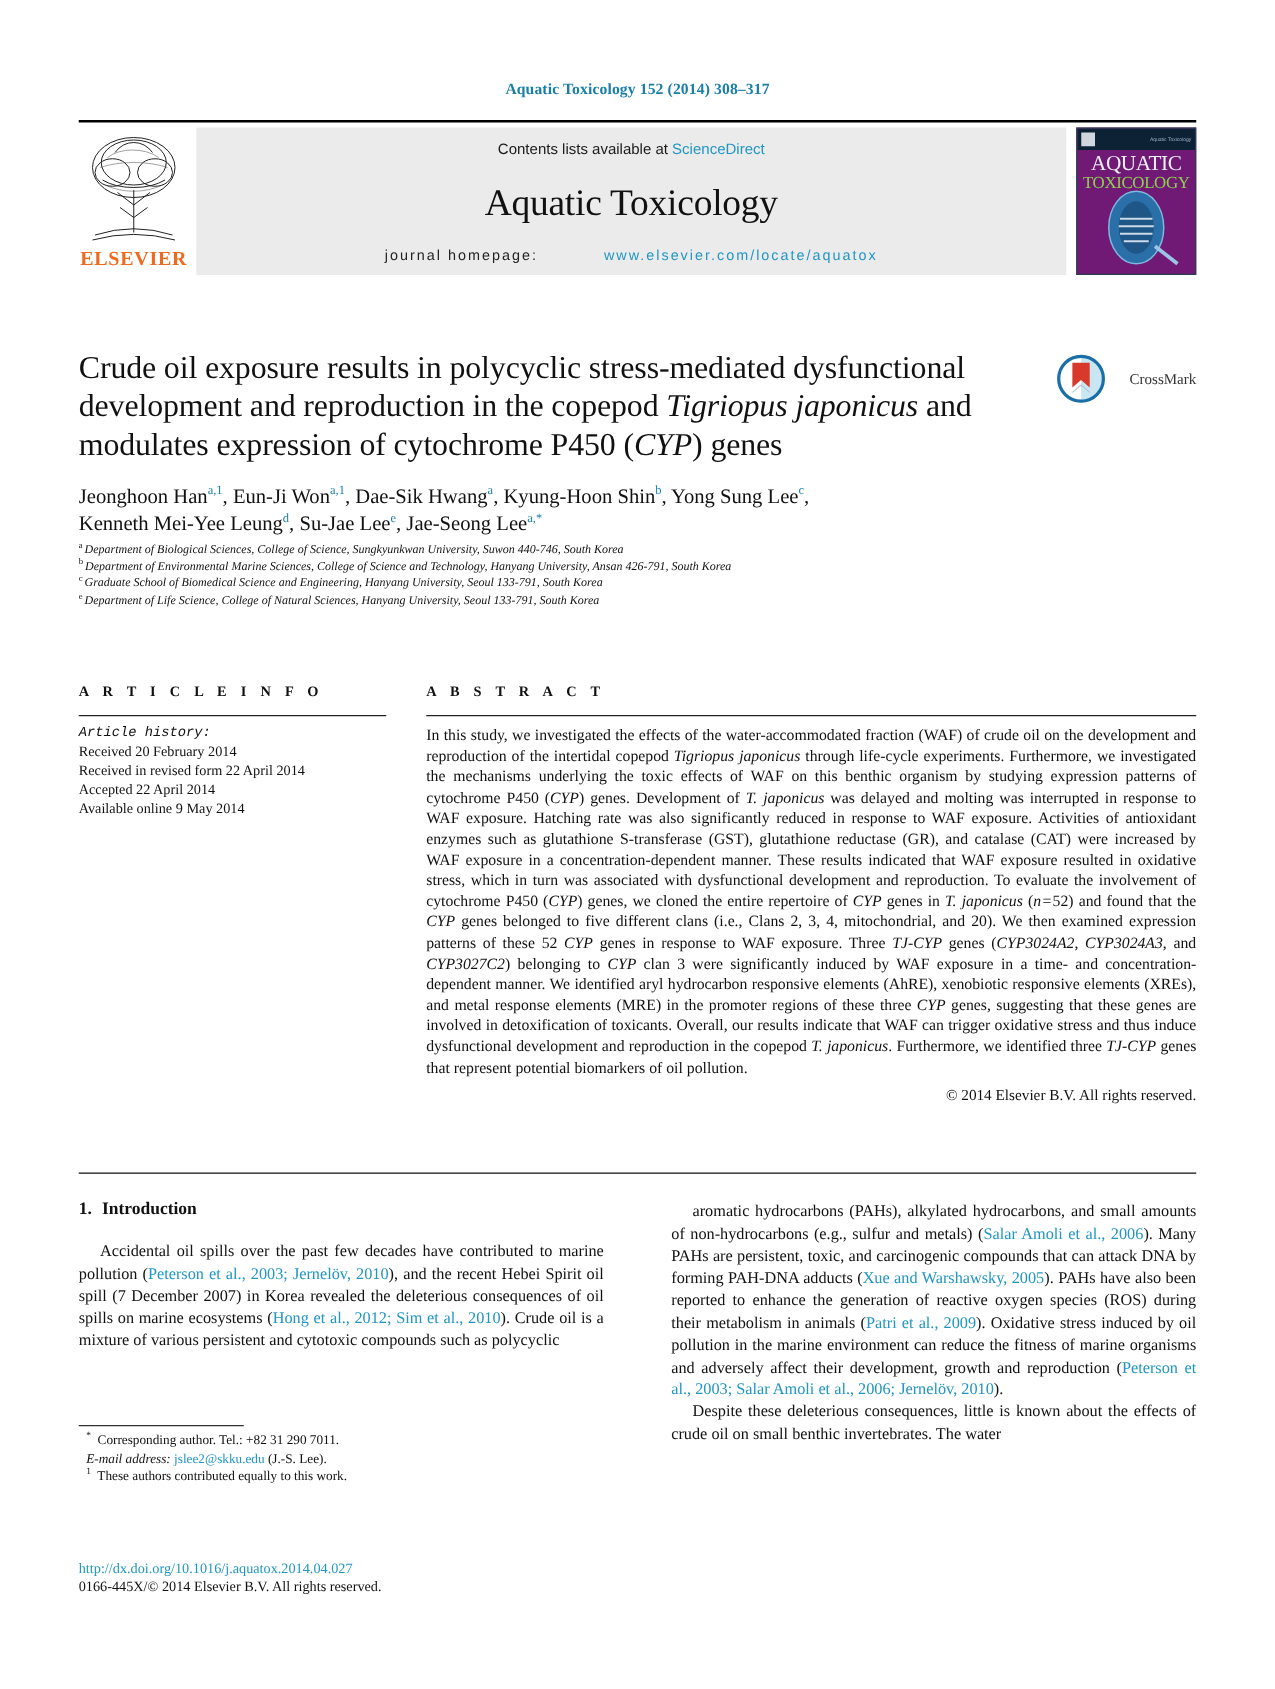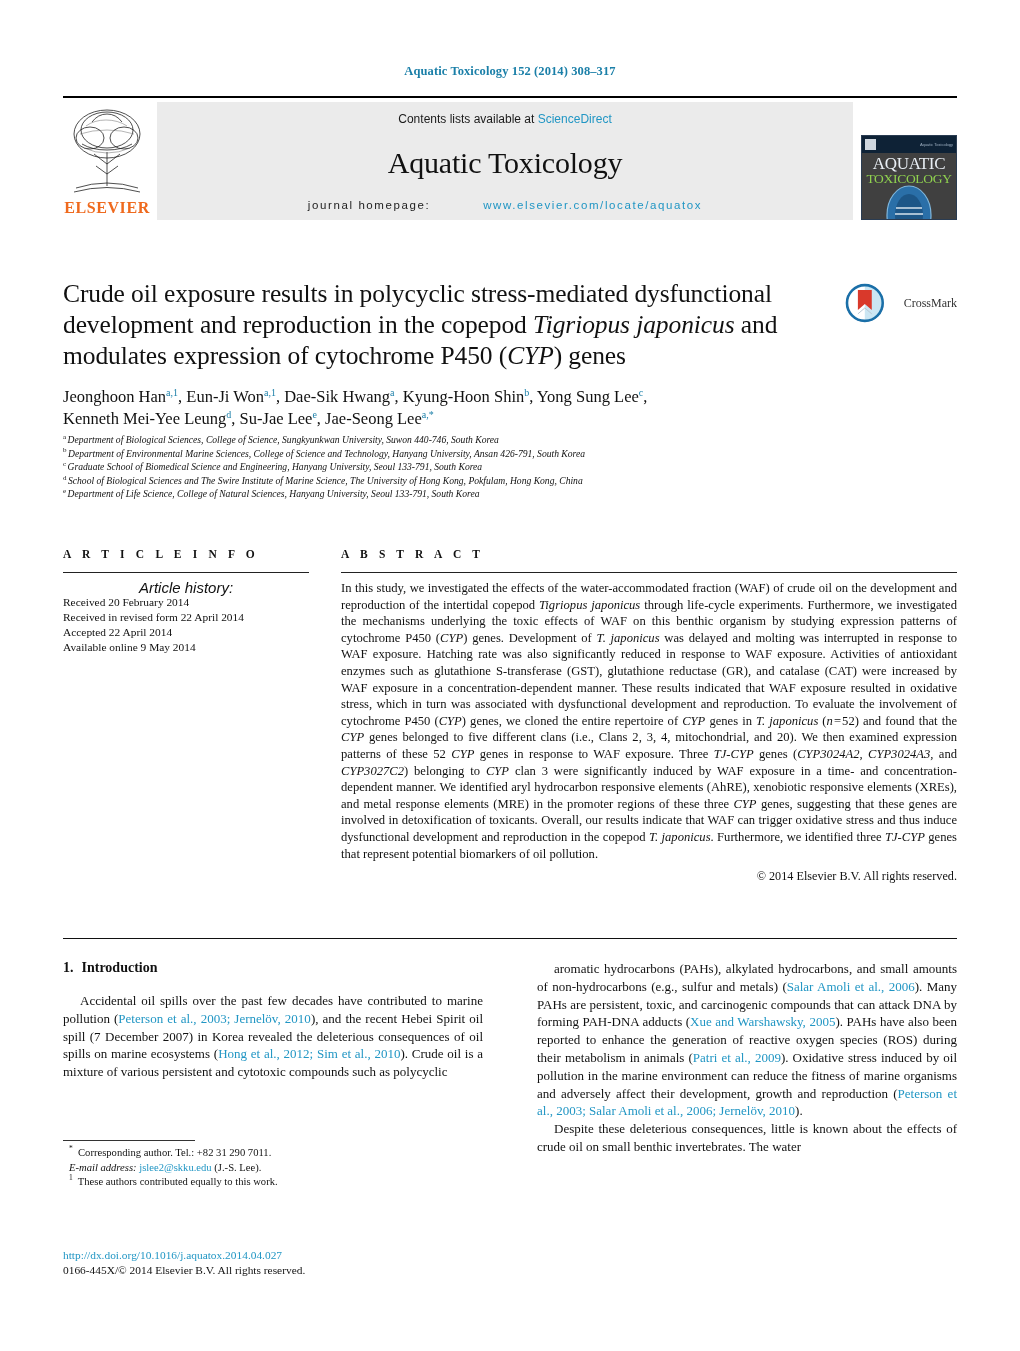--- a/index.html
+++ b/index.html
@@ -95,25 +95,24 @@
   .homepage-line {
     font-family: "Liberation Sans", sans-serif;
     font-size: 11.5px;
     letter-spacing: 1.6px;
     color: #222;
   }
   .homepage-line .url { color: #2196c4; margin-left: 48px; }
   .cover-thumb {
     width: 94px;
     flex: 0 0 94px;
-    background: #404040;
+    background: #701a75;
     position: relative;
     overflow: hidden;
     border: 1px solid #2a3c52;
-    margin-top: 33px;
   }
   .cover-top {
     height: 17px;
     background: #0e2236;
     display: flex;
     align-items: center;
     justify-content: space-between;
     padding: 0 3px;
   }
   .cover-top-sq {
@@ -242,26 +241,25 @@
     font-weight: bold;
     letter-spacing: 4.2px;
     color: #111;
     margin-bottom: 12px;
   }
   .rule {
     border-top: 1px solid #222;
     margin-bottom: 7px;
   }
   .info-label {
-    font-family: Liberation Sans, sans-serif;
+    font-family: Liberation Mono, monospace;
     font-style: italic;
-    font-size: 15px;
+    font-size: 11px;
     line-height: 15px;
     color: #111;
-    text-align: center;
   }
   .info-line {
     font-family: "Liberation Serif", serif;
     font-size: 11.4px;
     line-height: 15px;
     color: #111;
   }
   .kw-block { margin-top: 20px; }
   .kw-item {
     font-family: "Liberation Serif", serif;
@@ -459,21 +457,20 @@
 
   <div class="authors">
     <span>Jeonghoon Han</span><sup>a,1</sup><span>, Eun-Ji Won</span><sup>a,1</sup><span>, Dae-Sik Hwang</span><sup>a</sup><span>, Kyung-Hoon Shin</span><sup>b</sup><span>, Yong Sung Lee</span><sup>c</sup><span>,</span><br>
     <span>Kenneth Mei-Yee Leung</span><sup>d</sup><span>, Su-Jae Lee</span><sup>e</sup><span>, Jae-Seong Lee</span><sup>a,*</sup>
   </div>
 
   <div class="affiliations">
     <div class="affil"><sup>a</sup><span>Department of Biological Sciences, College of Science, Sungkyunkwan University, Suwon 440-746, South Korea</span></div>
     <div class="affil"><sup>b</sup><span>Department of Environmental Marine Sciences, College of Science and Technology, Hanyang University, Ansan 426-791, South Korea</span></div>
     <div class="affil"><sup>c</sup><span>Graduate School of Biomedical Science and Engineering, Hanyang University, Seoul 133-791, South Korea</span></div>
-    <div class="affil"><sup>d</sup><span>School of Biological Sciences and The Swire Institute of Marine Science, The University of Hong Kong, Pokfulam, Hong Kong, China</span></div>
     <div class="affil"><sup>e</sup><span>Department of Life Science, College of Natural Sciences, Hanyang University, Seoul 133-791, South Korea</span></div>
   </div>
 
   <div class="band">
 
     <div class="col-info">
       <div class="sect-head">A R T I C L E  I N F O</div>
       <div class="rule"></div>
       <div class="info-label">Article history:</div>
       <div class="info-line">Received 20 February 2014</div>

